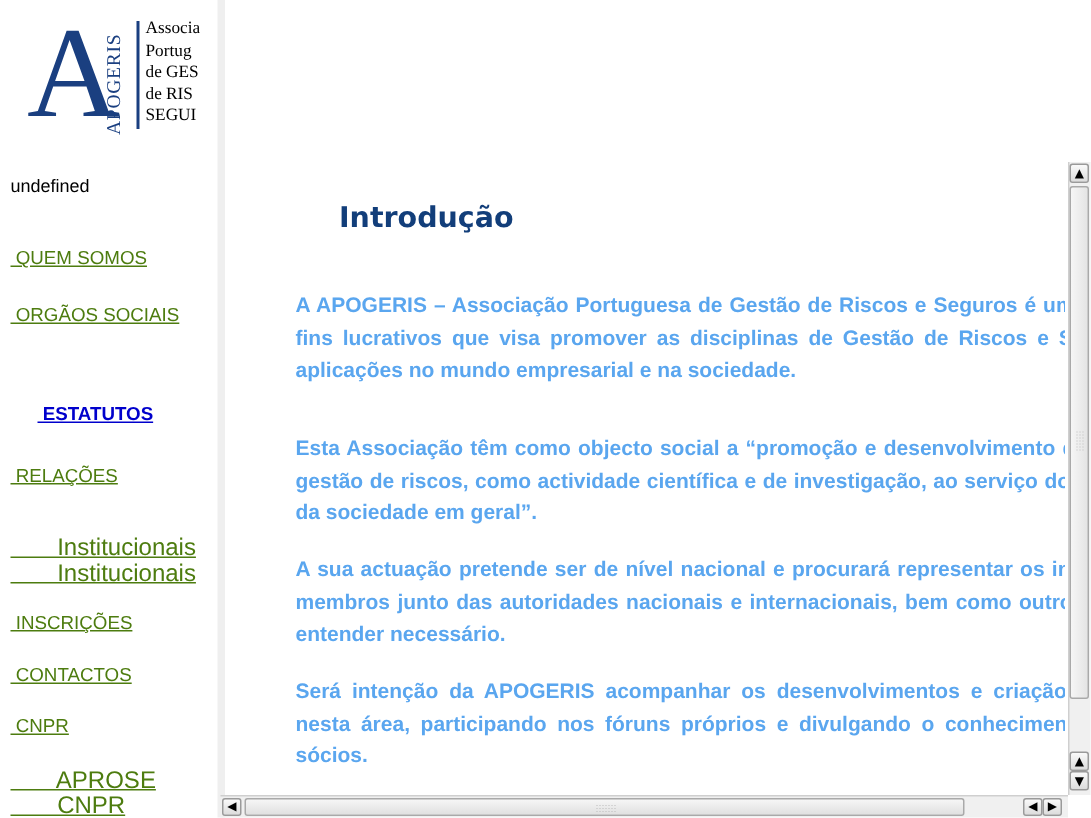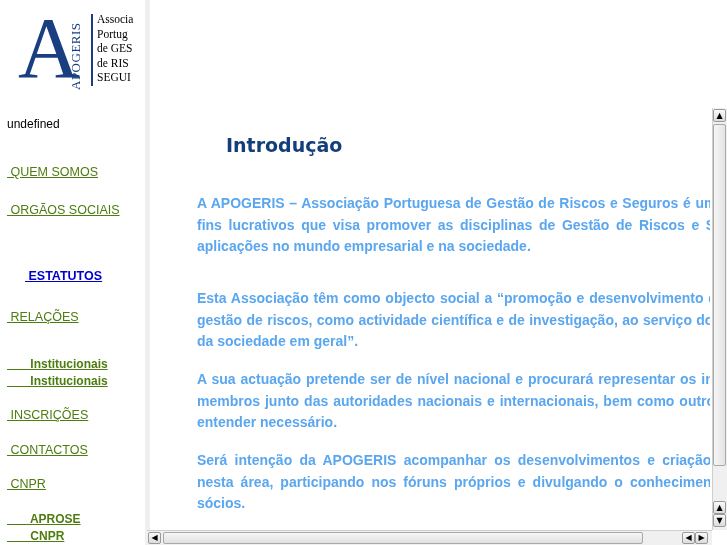--- a/index.html
+++ b/index.html
@@ -7,21 +7,21 @@
   #left { position:absolute; left:0; top:0; width:145px; height:545px; background:#fff; overflow:hidden; }
   #divider { position:absolute; left:145px; top:0; width:5px; height:545px; background:#efefef; }
   #logo { position:absolute; left:14px; top:8px; width:140px; height:86px; }
   #logo .bigA { position:absolute; left:4px; top:-8px; font-family:"Liberation Serif", serif; font-size:86px; color:#1a3f80; line-height:96px; }
   #logo .vert { position:absolute; left:54px; top:4px; width:80px; height:14px; transform-origin:0 0; transform:rotate(-90deg) translate(-78px,0); font-family:"Liberation Serif", serif; font-size:13px; color:#1a3f80; letter-spacing:0.5px; white-space:nowrap; }
   #logo .bar { position:absolute; left:77px; top:6px; width:1.5px; height:72px; background:#1a3f80; }
   #logo .lines { position:absolute; left:83px; top:4px; font-family:"Liberation Serif", serif; font-size:11.5px; line-height:14.5px; color:#000; white-space:nowrap; }
   .undef { position:absolute; left:7px; top:117px; font-family:"Liberation Sans", sans-serif; font-size:12px; color:#000; }
   .nav a { position:absolute; font-family:"Liberation Sans", sans-serif; font-size:12.5px; color:#4d7c0f; text-decoration:underline; white-space:pre; cursor:pointer; }
   .nav a.bold { font-weight:bold; color:#0000cc; }
-  .nav a.sub { font-size:12px;font-weight:bold; }
+  .nav a.sub { font-size:16px; }
   #right { position:absolute; left:150px; top:0; width:470px; height:545px; }
   #content { position:absolute; left:0; top:108px; width:560px; height:422px; overflow:hidden; }
   h1.intro { position:absolute; left:76px; top:26px; margin:0; font-family:"DejaVu Sans", sans-serif; font-weight:bold; font-size:19px; color:#123e7a; }
   .para { position:absolute; left:47px; width:640px; font-family:"Liberation Sans", sans-serif; font-weight:bold; font-size:14px; color:#5aa6ef; line-height:21.5px; text-align:justify; margin:0; }
   .vscroll { position:absolute; left:712px; top:108px; width:14px; height:422px; background:#f0f0f0; border-left:1px solid #cfcfcf; }
   .vscroll .btn { position:absolute; left:0; width:13px; height:13px; background:linear-gradient(#fafafa,#dcdcdc); border:1px solid #9a9a9a; border-radius:2px; box-sizing:border-box; font-size:8px; line-height:11px; text-align:center; color:#000; }
   .vscroll .thumb { position:absolute; left:0; top:16px; width:13px; height:342px; background:linear-gradient(90deg,#f6f6f6,#e4e4e4); border:1px solid #a9a9a9; border-radius:2px; box-sizing:border-box; }
   .vscroll .grip { position:absolute; left:3px; top:162px; width:6px; height:14px; background-image:radial-gradient(#bbb 30%, transparent 31%); background-size:2px 2px; }
   .hscroll { position:absolute; left:147px; top:530px; width:565px; height:14px; background:#f0f0f0; border-top:1px solid #cfcfcf; }
   .hscroll .btn { position:absolute; top:1px; width:13px; height:12px; background:linear-gradient(#fafafa,#dcdcdc); border:1px solid #9a9a9a; border-radius:2px; box-sizing:border-box; font-size:8px; line-height:10px; text-align:center; color:#000; }

